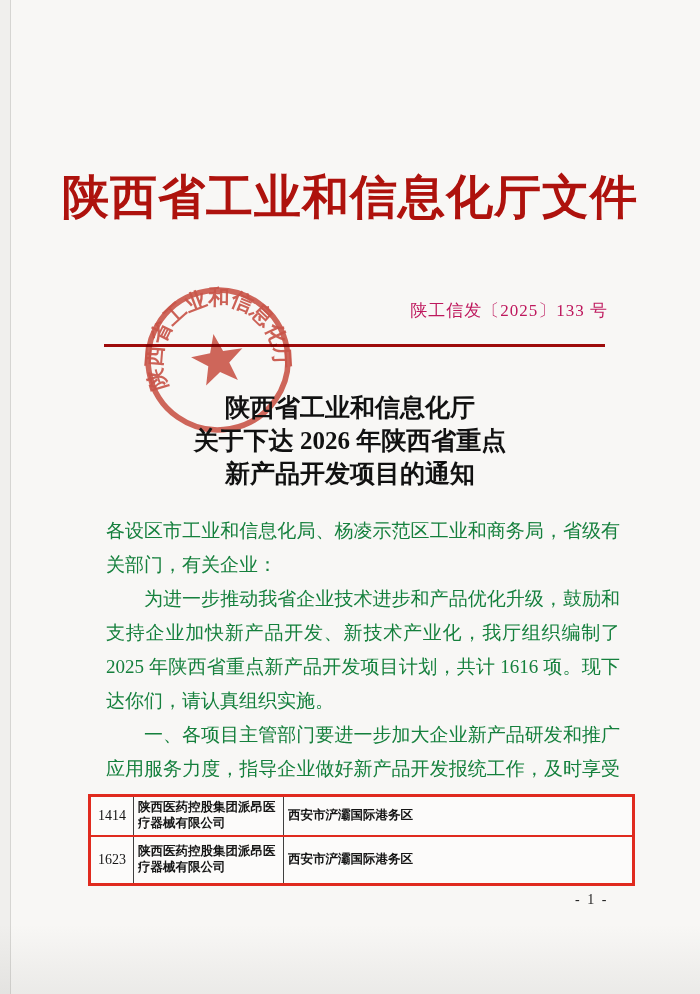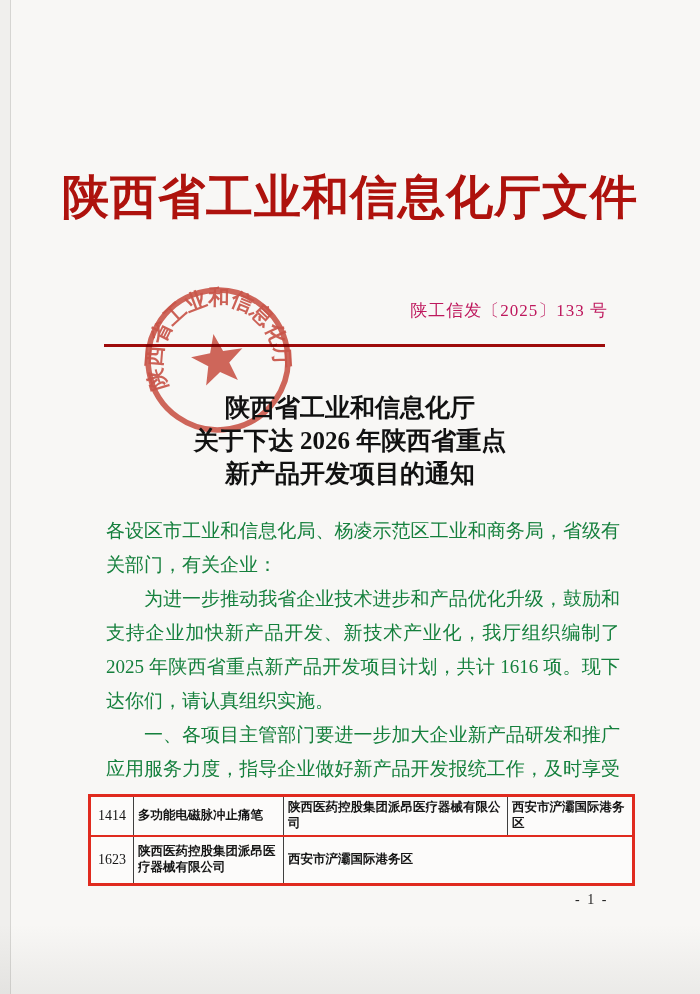--- a/index.html
+++ b/index.html
@@ -109,21 +109,20 @@
 
 <div class="body-text">
   <p>各设区市工业和信息化局、杨凌示范区工业和商务局，省级有关部门，有关企业：</p>
   <p class="indent">为进一步推动我省企业技术进步和产品优化升级，鼓励和支持企业加快新产品开发、新技术产业化，我厅组织编制了 2025 年陕西省重点新产品开发项目计划，共计 1616 项。现下达你们，请认真组织实施。</p>
   <p class="indent">一、各项目主管部门要进一步加大企业新产品研发和推广应用服务力度，指导企业做好新产品开发报统工作，及时享受研发</p>
 </div>
 
 <div class="project-table">
   <div class="t-row r1">
     <div class="t-cell num">1414</div>
-    <div class="t-cell bl">多功能电磁脉冲止痛笔</div>
     <div class="t-cell bl">陕西医药控股集团派昂医疗器械有限公司</div>
     <div class="t-cell bl">西安市浐灞国际港务区</div>
   </div>
   <div class="t-row r2">
     <div class="t-cell num">1623</div>
     <div class="t-cell bl">陕西医药控股集团派昂医疗器械有限公司</div>
     <div class="t-cell bl">西安市浐灞国际港务区</div>
   </div>
 </div>
 

